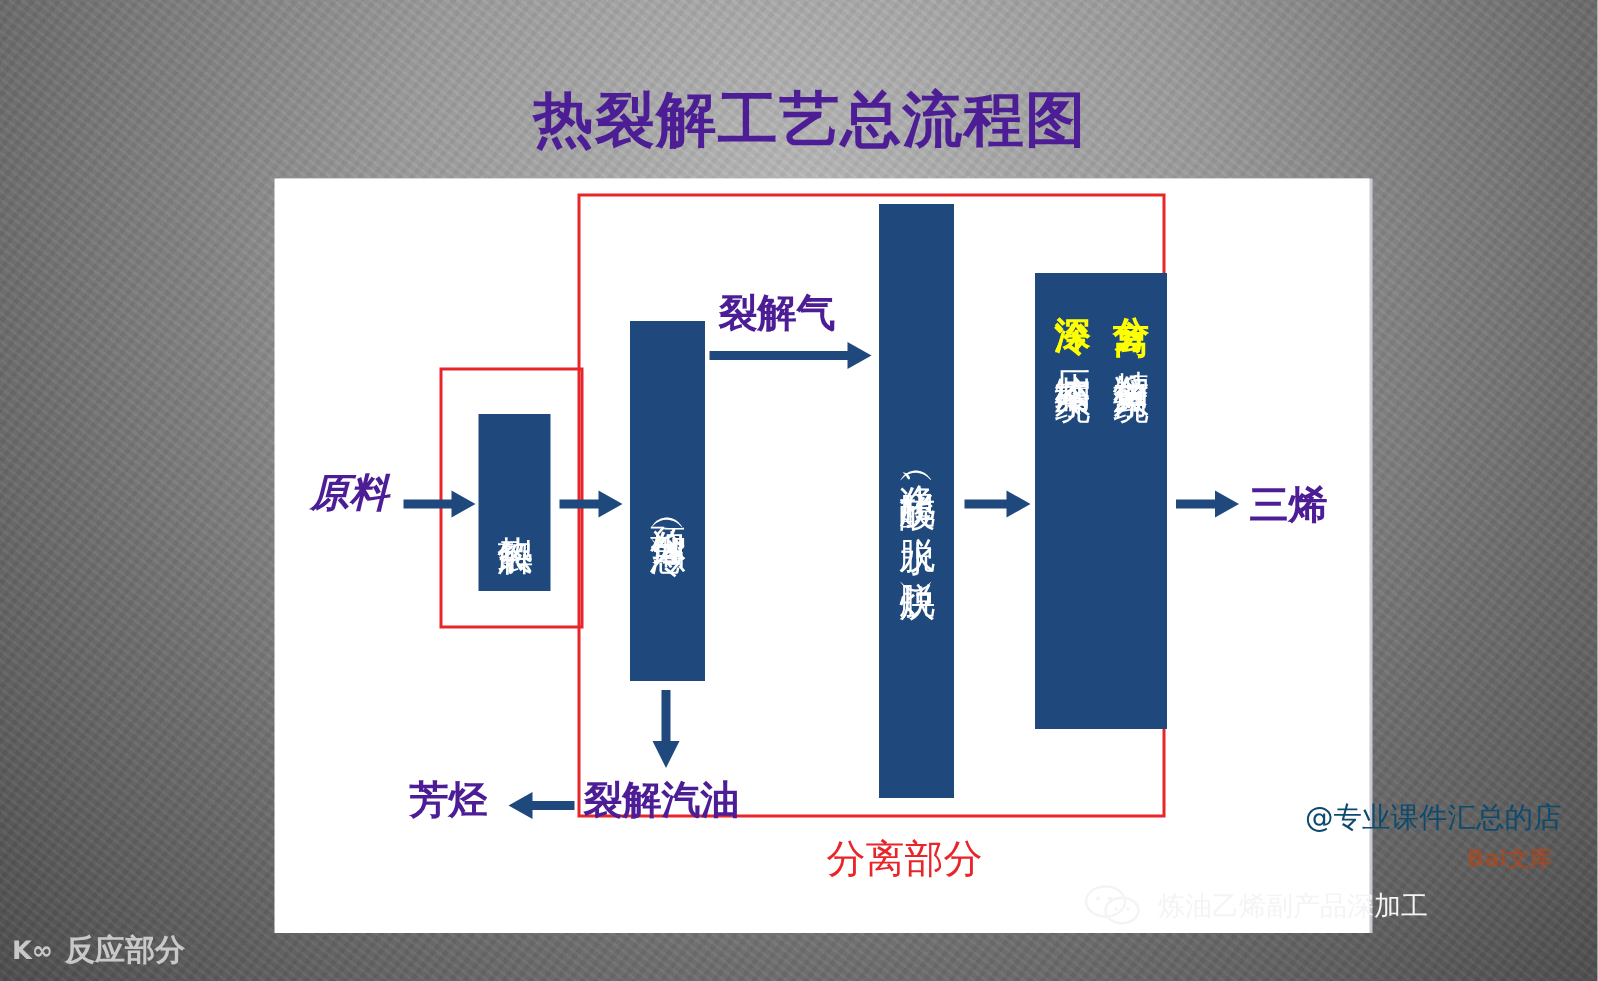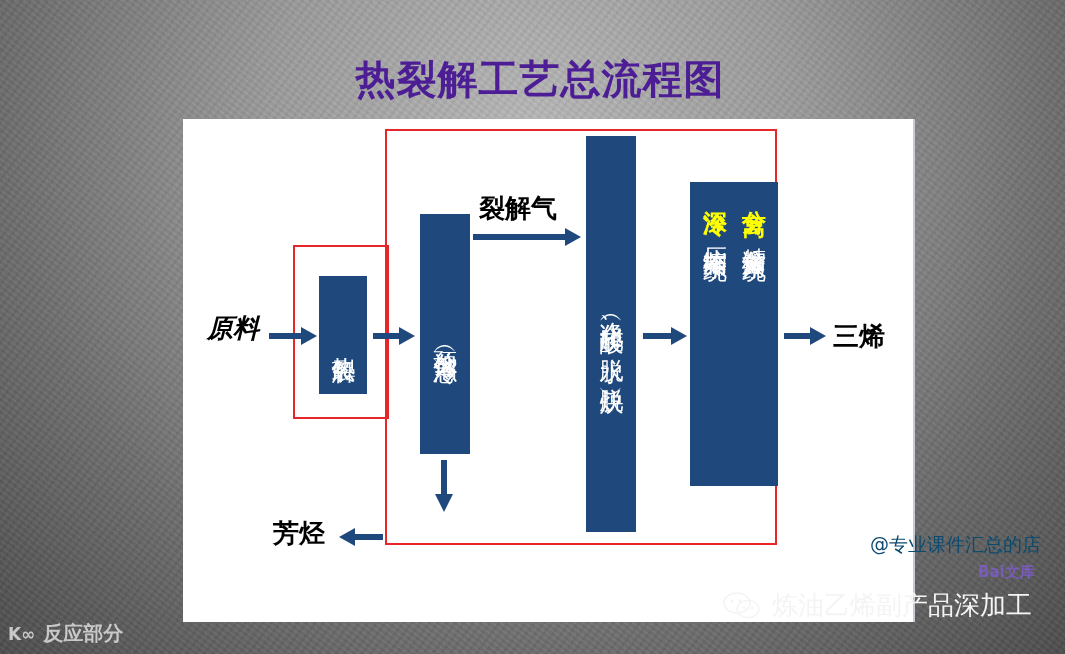--- a/index.html
+++ b/index.html
@@ -23,38 +23,38 @@
     position:absolute; left:183px; top:119px; width:730px; height:503px;
     background:#ffffff; box-shadow: 2px 0 0 #c9cad3;
   }
   .redbox { position:absolute; border:2px solid #e8262a; box-sizing:border-box; }
   .block {
     position:absolute; background:#1f497d; color:#fff; box-sizing:border-box;
     font-size:24px; line-height:29px; text-align:center;
     display:flex; justify-content:center;
   }
   .vtext { writing-mode: vertical-rl; text-orientation: upright; letter-spacing:2px; }
-  .green { position:absolute; color:#000000; font-size:26px; font-weight:bold; white-space:nowrap; }
+  .green { position:absolute; color:#4c1d95; font-size:26px; font-weight:bold; white-space:nowrap; }
   .red { position:absolute; color:#e8262a; font-size:26px; white-space:nowrap; }
   .arrow { position:absolute; height:6px; background:#1f497d; }
   .arrow::after {
     content:""; position:absolute; right:-14px; top:-6px;
     border-left:16px solid #1f497d; border-top:9px solid transparent; border-bottom:9px solid transparent;
   }
   .arrow.left::after { right:auto; left:-14px; border-left:none; border-right:16px solid #1f497d; }
   .varrow { position:absolute; width:6px; background:#1f497d; }
   .varrow::after {
     content:""; position:absolute; left:-6px; bottom:-16px;
     border-top:18px solid #1f497d; border-left:9px solid transparent; border-right:9px solid transparent;
   }
   .sep-col { display:flex; flex-direction:column; align-items:center; }
   .yellow { color:#ffff00; }
   .wm1 { position:absolute; left:870px; top:532px; font-size:19px; color:#0c4a6e; white-space:nowrap; }
-  .wm2 { position:absolute; left:978px; top:563px; font-size:15px; color:#8b5cf6; font-weight:bold; opacity:0.6; white-space:nowrap; }
-  .wechat { position:absolute; left:722px; top:588px; display:flex; align-items:center; gap:10px; color:#f4f4f4; font-size:26px; white-space:nowrap;}
+  .wm2 { position:absolute; left:978px; top:563px; font-size:15px; color:#c2410c; font-weight:bold; opacity:0.6; white-space:nowrap; }
+  .wechat { position:absolute; left:722px; top:588px; display:flex; align-items:center; gap:10px; color:#f4f4f4; font-size:18px; white-space:nowrap;}
   .wechat-icon { width:40px; height:32px; position:relative; }
   .bottomlogo { position:absolute; left:8px; top:620px; display:flex; align-items:center; gap:8px; color:#c8c8c8; font-size:20px; font-weight:bold; }
   .logo-mark { font-size:17px; font-weight:bold; color:#c8c8c8; }
 </style>
 </head>
 <body>
 
 <div class="texture"></div>
 
 <div class="title">热裂解工艺总流程图</div>
@@ -90,23 +90,25 @@
       <span class="vtext" style="margin-top:32px;">压缩制冷系统</span>
     </div>
     <div class="sep-col">
       <span class="vtext yellow" style="font-weight:bold;">分离</span>
       <span class="vtext" style="margin-top:32px;">精馏分离系统</span>
     </div>
   </div>
   <div class="arrow" style="left:601px; top:214px; width:28px;"></div>
   <div class="green" style="left:650px; top:200px;">三烯</div>
 
+  <div class="red" style="left:368px; top:436px;">分离部分</div>
 
   <div class="varrow" style="left:258px; top:341px; height:36px;"></div>
 
+  <div class="green" style="left:206px; top:397px;">裂解汽油</div>
   <div class="arrow left" style="left:170px; top:415px; width:30px;"></div>
   <div class="green" style="left:90px; top:397px;">芳烃</div>
 </div>
 
 <div class="wm1">@专业课件汇总的店</div>
 <div class="wm2">Bai文库</div>
 
 <div class="wechat">
   <span class="wechat-icon">
     <svg width="40" height="32" viewBox="0 0 40 32">

